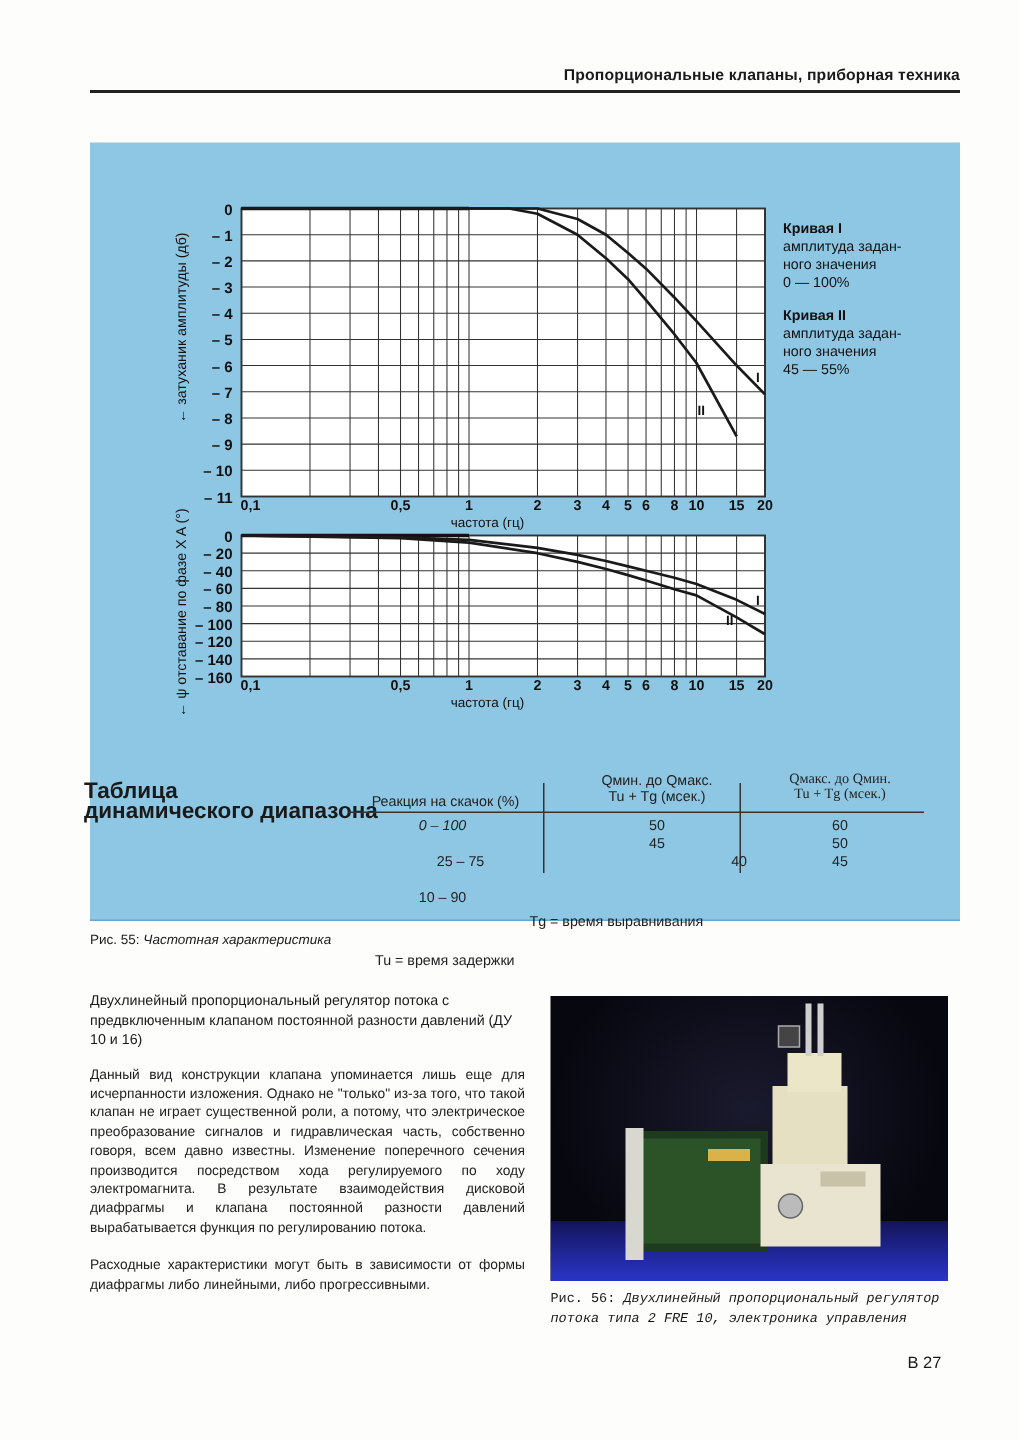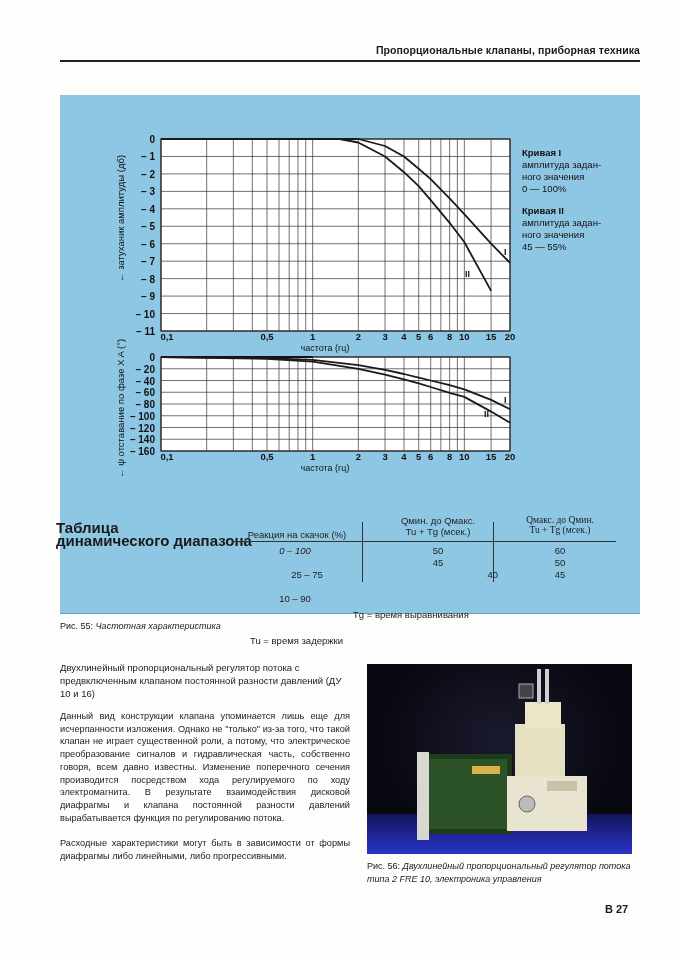--- a/index.html
+++ b/index.html
@@ -24,22 +24,22 @@
   .dtab { position: absolute; font-size: 9.5px; color: #222; text-align: center; }
   .caption55 { position: absolute; left: 60px; top: 621px; font-size: 9px; }
   .caption55 i, .caption56 i { font-style: italic; }
   .section-title { position: absolute; left: 60px; top: 661px; width: 290px; font-weight: normal; font-size: 9.5px; line-height: 13px; }
   .body-text { position: absolute; left: 60px; width: 290px; font-size: 9.2px; line-height: 12.7px; text-align: justify; color: #222; }
   .photo {
     position: absolute; left: 367px; top: 664px; width: 265px; height: 190px;
     background: radial-gradient(ellipse at 50% 40%, #1a1a2e 0%, #07070f 70%);
     overflow: hidden;
   }
-  .caption56 { position: absolute; left: 367px; top: 860px; width: 280px; font-size: 9px; line-height: 12.5px; }
-  .pagenum { position: absolute; left: 605px; top: 903px; font-weight: bold; font-size: 11px; }
+  .caption56 { position: absolute; left: 367px; top: 860px; width: 280px; font-size: 9px; line-height: 12.5px; font-family: Liberation Mono, monospace; }
+  .pagenum { position: absolute; left: 605px; top: 903px; font-weight: normal; font-size: 11px; }
 </style>
 </head>
 <body>
 
 <div class="header">Пропорциональные клапаны, приборная техника</div>
 <div class="header-rule"></div>
 
 <div class="panel"></div>
 
 <svg class="chart" id="charts" width="679" height="620">

